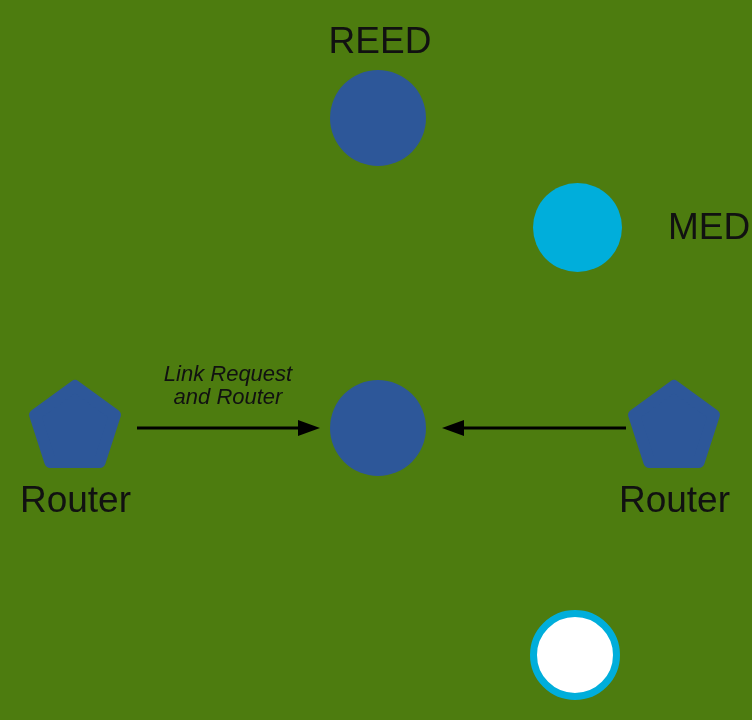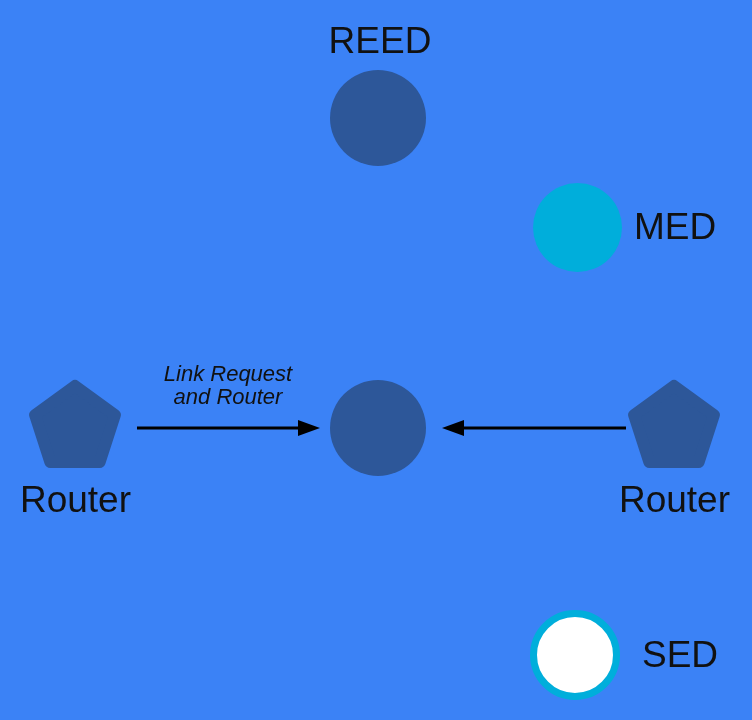--- a/index.html
+++ b/index.html
@@ -5,21 +5,21 @@
   html, body {
     margin: 0;
     padding: 0;
     background: #ffffff;
     font-family: "Liberation Sans", sans-serif;
   }
   .canvas {
     position: relative;
     width: 752px;
     height: 720px;
-    background: #3b82f6;
+    background: #4d7c0f;
     overflow: hidden;
   }
   .abs { position: absolute; }
 
   .circle-filled-blue {
     width: 96px; height: 96px;
     border-radius: 50%;
     background: var(--node-blue, #2D5799);
   }
   .circle-filled-cyan {
@@ -68,21 +68,21 @@
 </style>
 </head>
 <body>
 
 <div class="canvas">
 
   <div class="abs node-label centered" style="left:280px; top:22px; width:200px;">REED</div>
   <div class="abs circle-filled-blue" style="left:330px; top:70px;"></div>
 
   <div class="abs circle-filled-cyan" style="left:533px; top:183px;"></div>
-  <div class="abs node-label" style="left:634px; top:208px;">MED</div>
+  <div class="abs node-label" style="left:668px; top:208px;">MED</div>
 
   <svg class="abs" style="left:25px; top:378px;" width="100" height="96" viewBox="0 0 100 96">
     <polygon class="pent" points="50,8 89.9,37 74.7,84 25.3,84 10.1,37"></polygon>
   </svg>
   <div class="abs node-label centered" style="left:-2px; top:481px; width:155px;">Router</div>
 
   <div class="abs edge-label" style="left:132px; top:362px; width:192px;">
     <div>Link Request</div>
     <div>and Router</div>
   </div>
@@ -98,15 +98,14 @@
     <line class="arrow-line" x1="26" y1="12" x2="188" y2="12"></line>
     <polygon class="arrow-head" points="26,4 4,12 26,20"></polygon>
   </svg>
 
   <svg class="abs" style="left:624px; top:378px;" width="100" height="96" viewBox="0 0 100 96">
     <polygon class="pent" points="50,8 89.9,37 74.7,84 25.3,84 10.1,37"></polygon>
   </svg>
   <div class="abs node-label centered" style="left:597px; top:481px; width:155px;">Router</div>
 
   <div class="abs circle-outline-cyan" style="left:530px; top:610px;"></div>
-  <div class="abs node-label" style="left:642px; top:636px;">SED</div>
 
 </div>
 
 </body></html>

